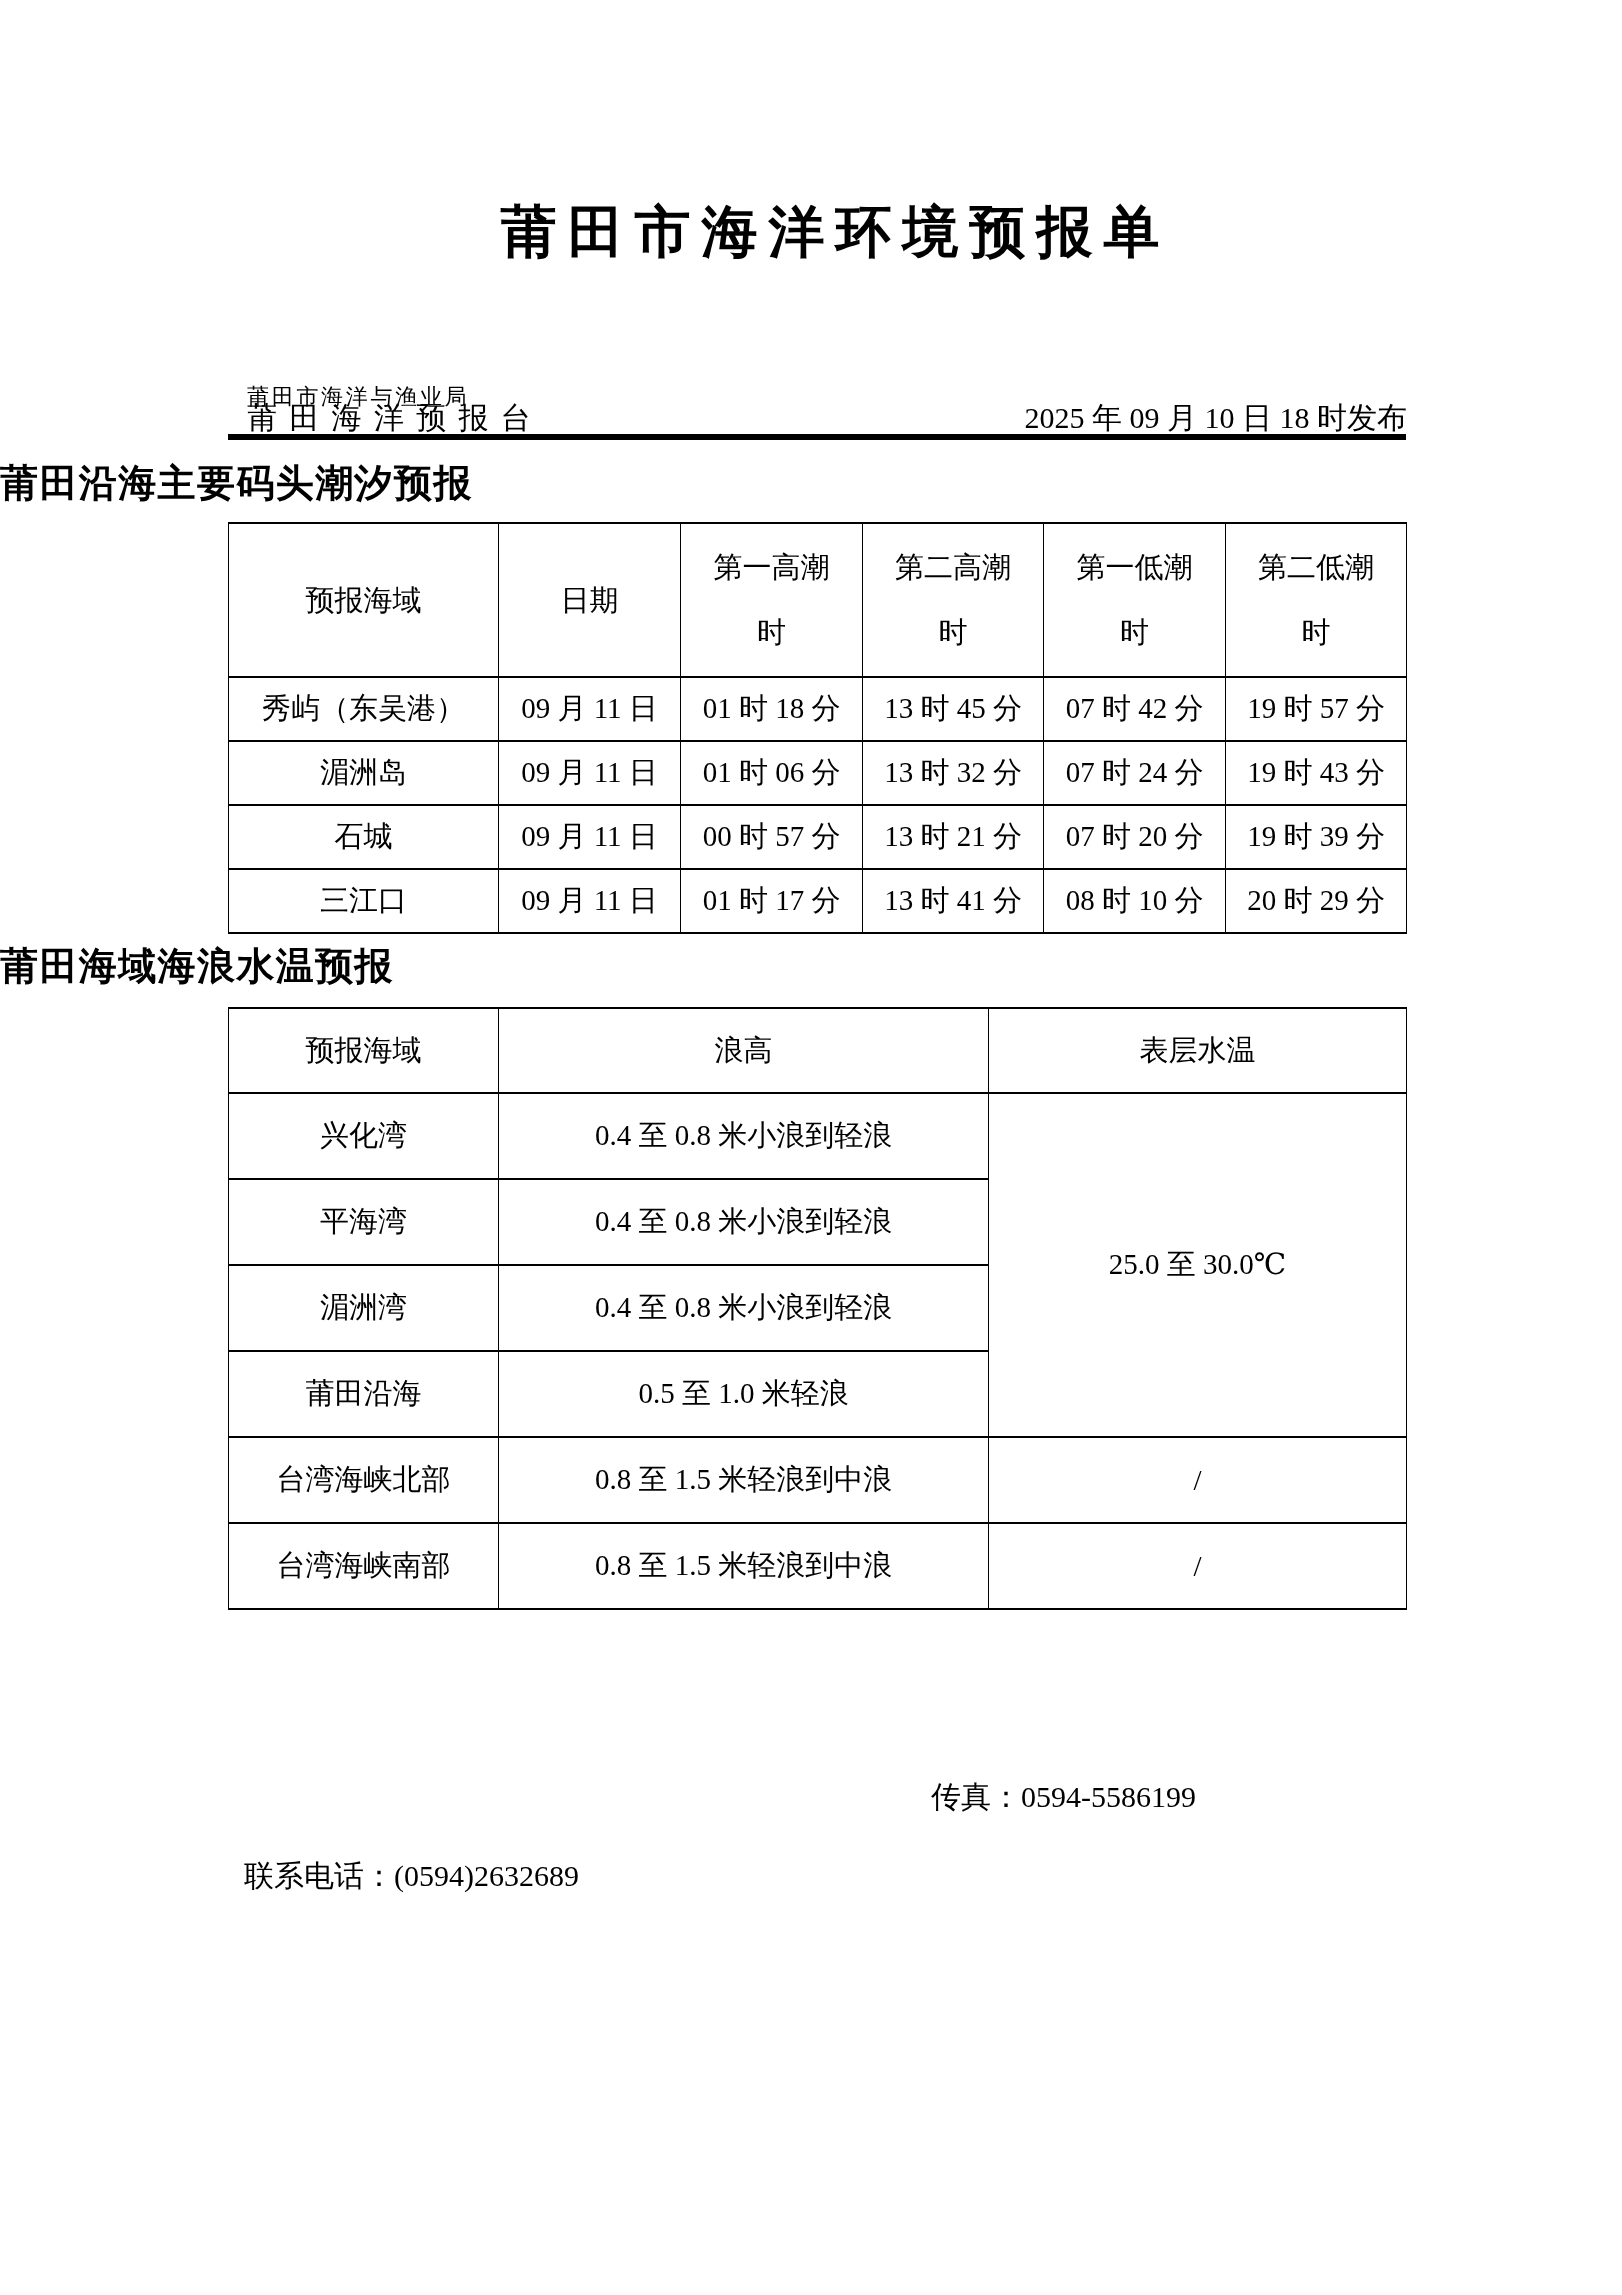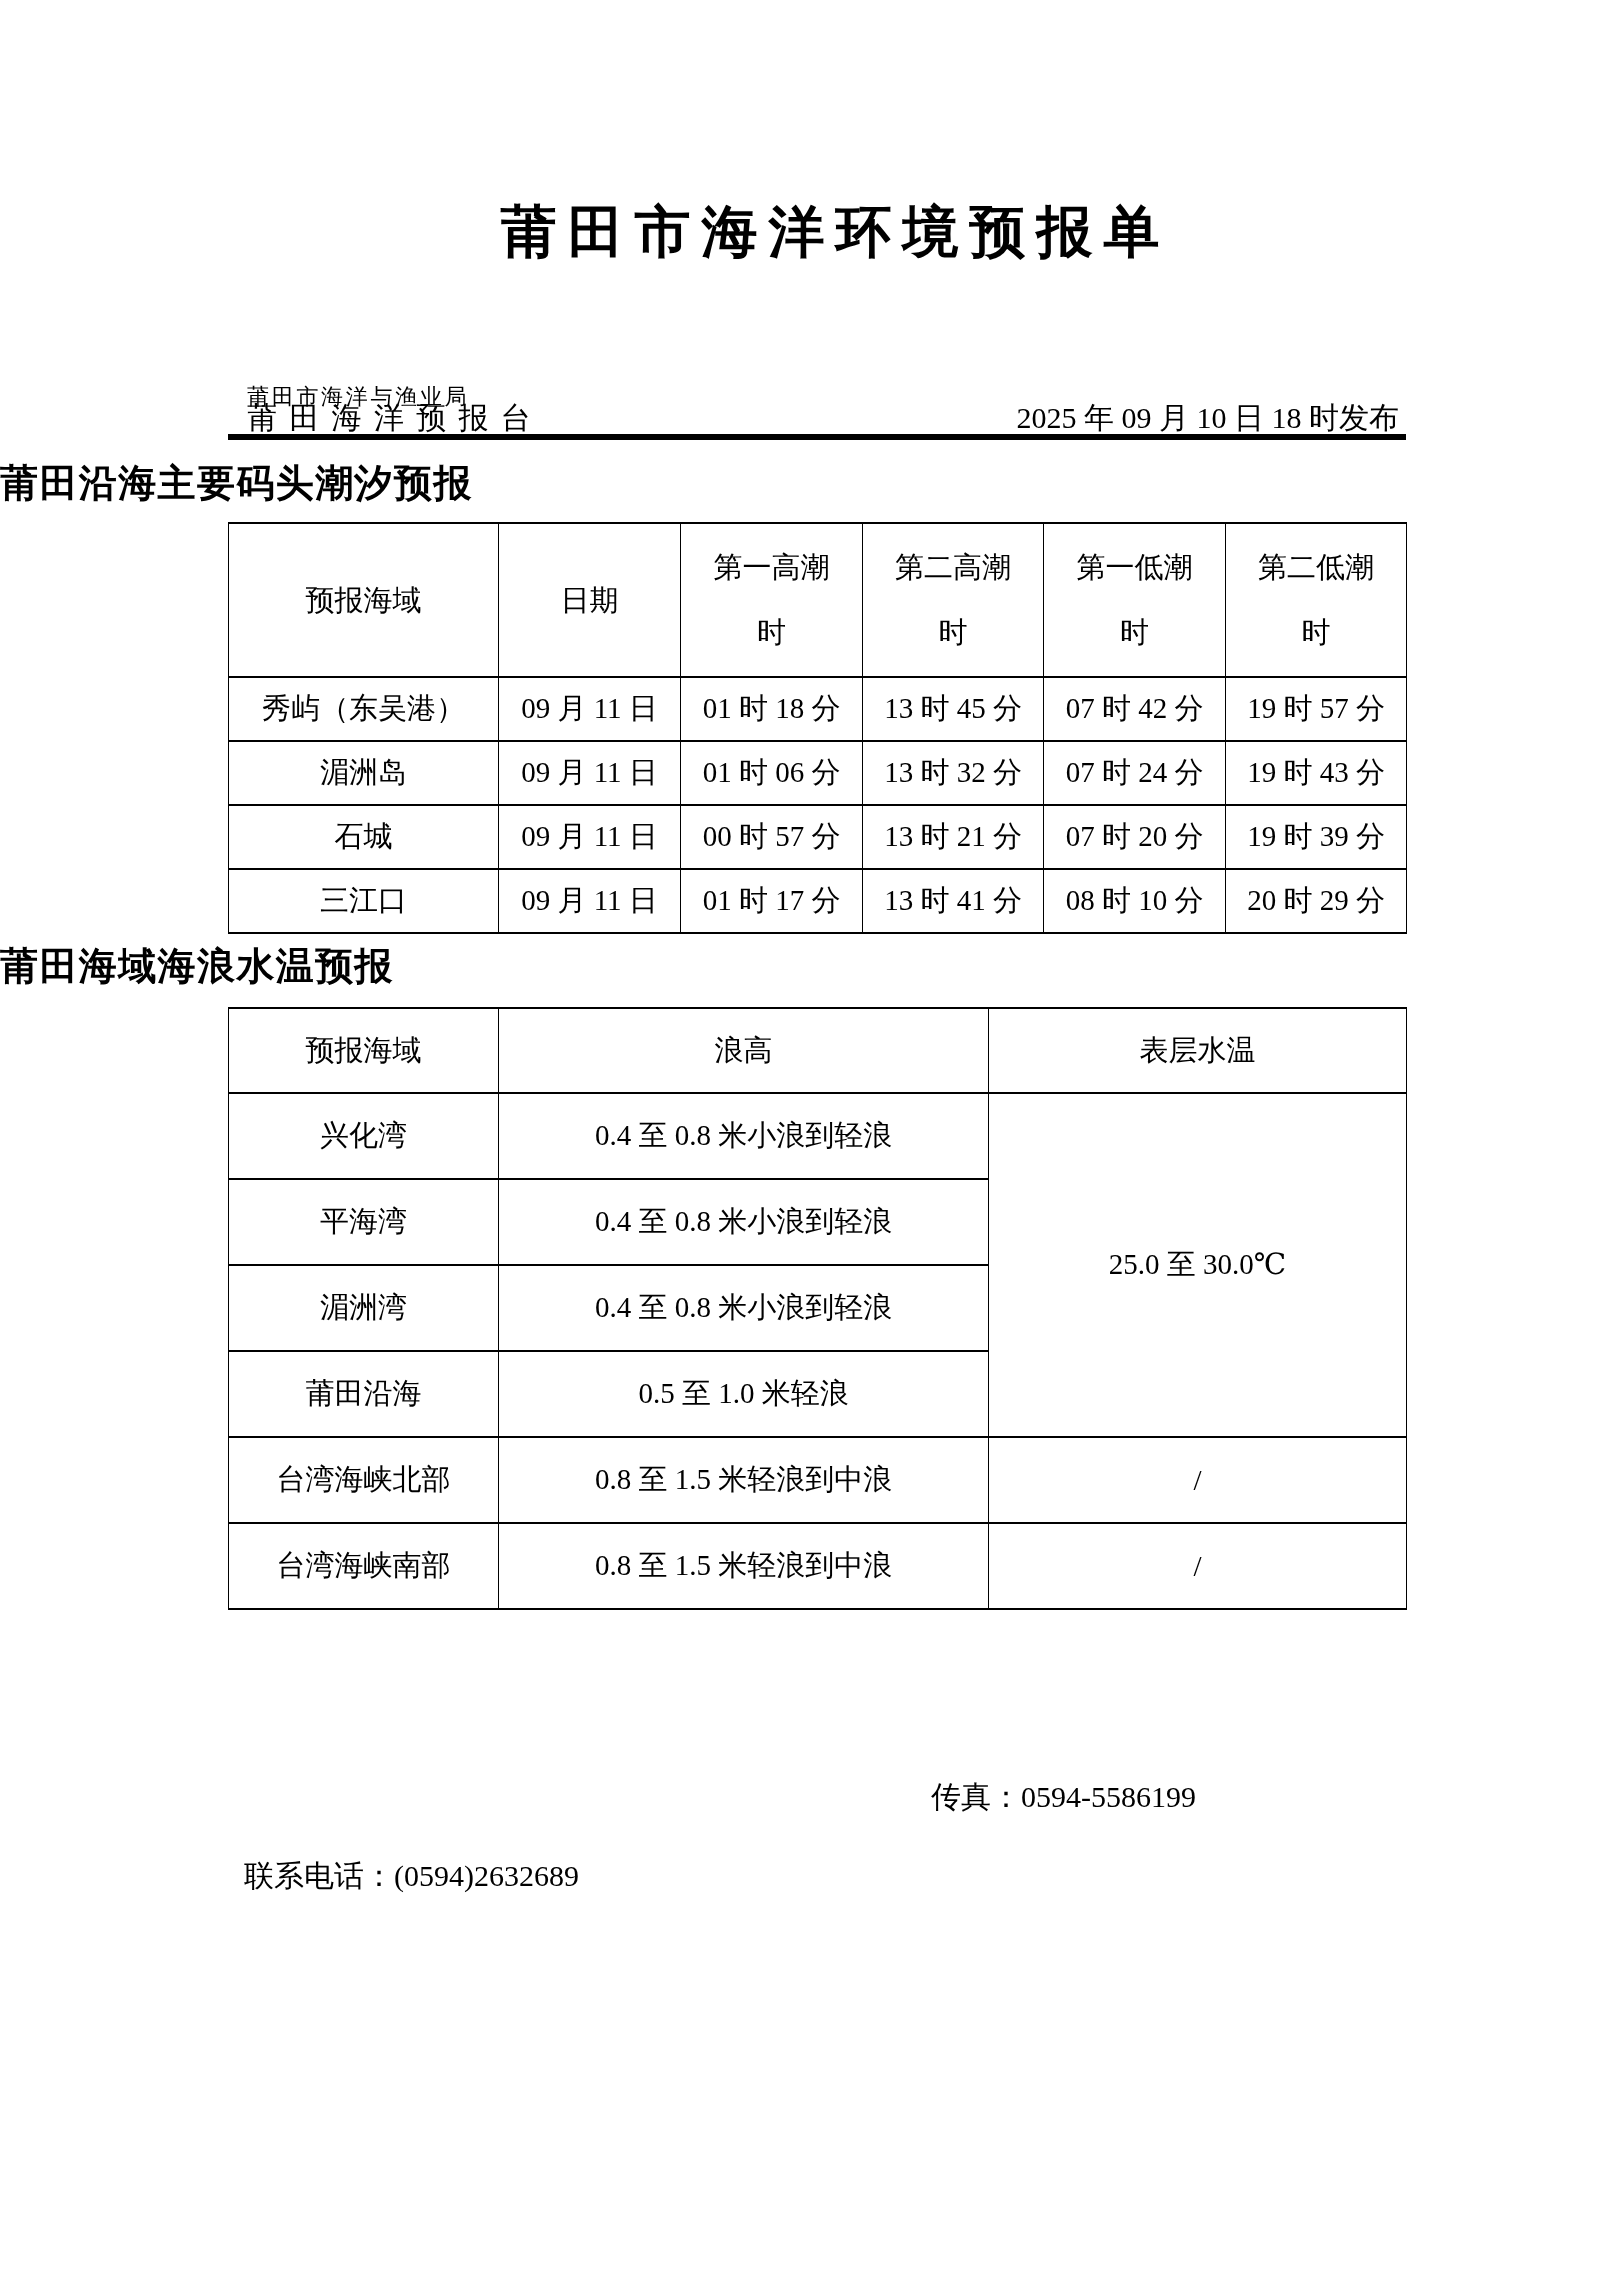--- a/index.html
+++ b/index.html
@@ -21,21 +21,21 @@
   }
   .agency-line1 {
     position:absolute; left:247px; top:354px;
     font-size:22px; letter-spacing:2.7px; white-space:nowrap;margin-top:28px;
   }
   .agency-line2 {
     position:absolute; left:247px; top:398px;
     font-size:30px; letter-spacing:12.3px; white-space:nowrap;
   }
   .issue-date {
-    position:absolute; right:224px; top:398px;
+    position:absolute; right:216px; top:398px;
     font-size:30px; white-space:nowrap;
   }
   .rule {
     position:absolute; left:228px; top:434px;
     width:1178px; height:6.1px; background:#000000;
   }
   .section-title {
     position:absolute; left:0; width:100%; margin:0;
     text-align:left; font-size:38px; font-weight:bold;
     letter-spacing:1.4px; white-space:nowrap;

